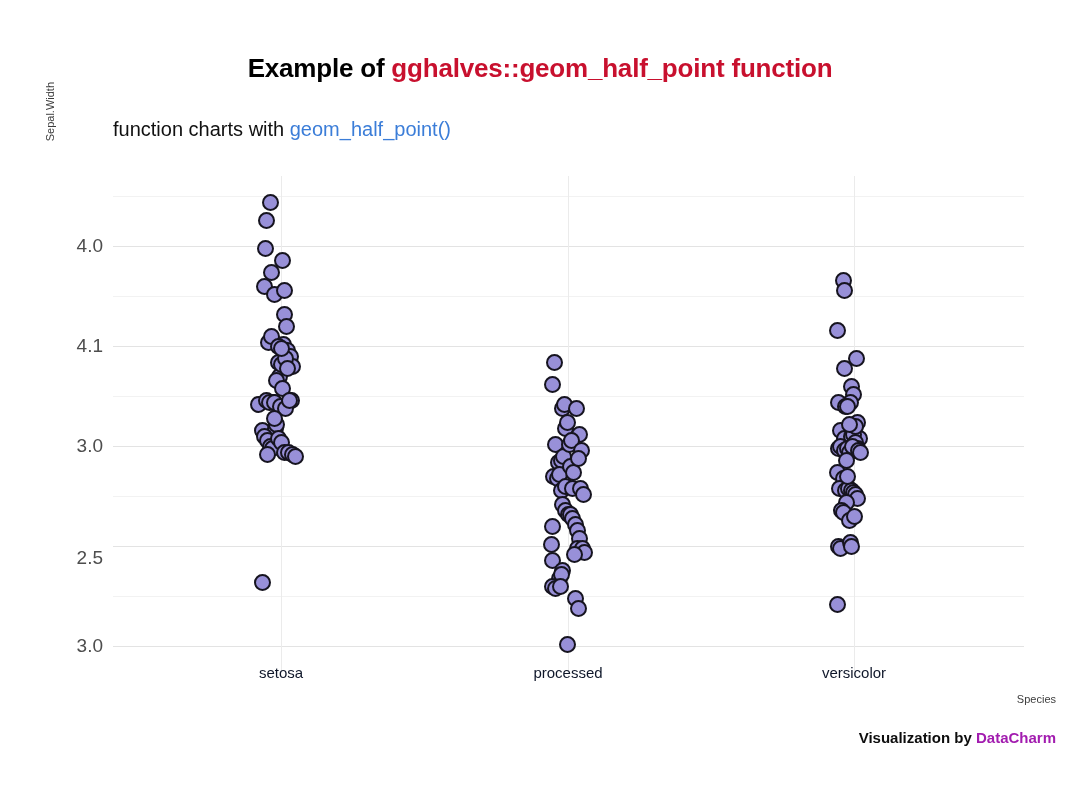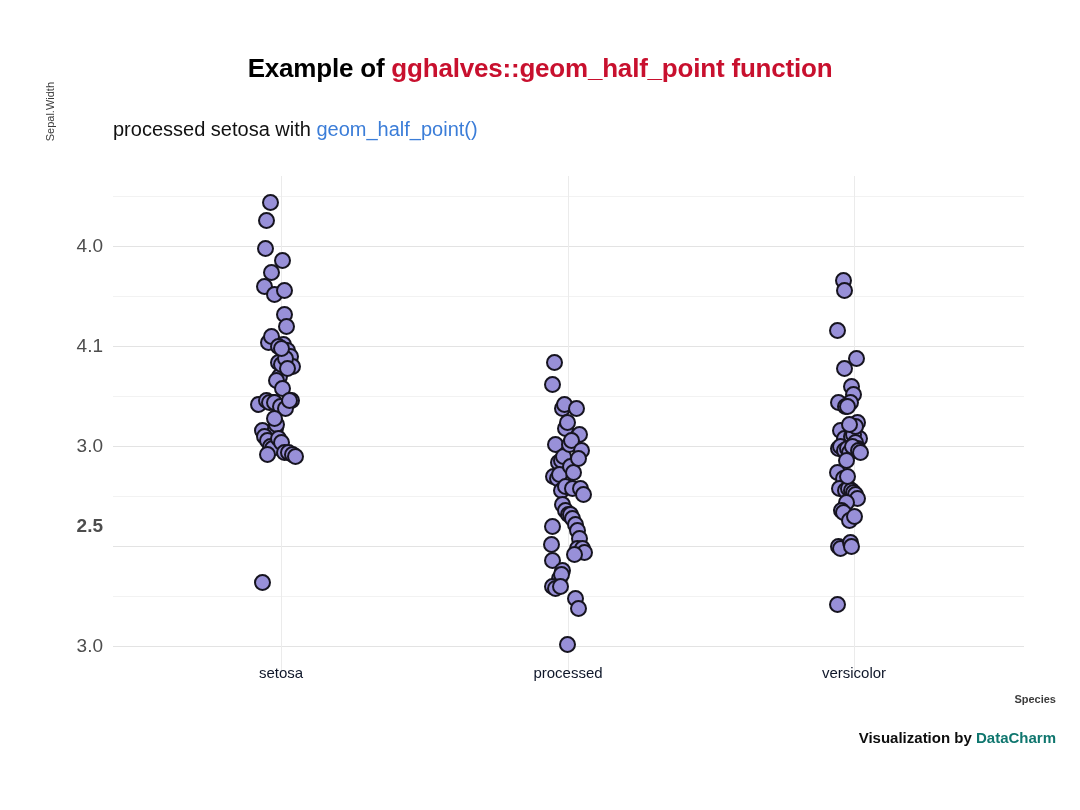--- a/index.html
+++ b/index.html
@@ -43,21 +43,21 @@
   
   #caption {
     position: absolute;
     right: 24px;
     top: 729px;
     font-size: 15px;
     font-weight: bold;
     color: #0d0d0d;
     white-space: nowrap;
   }
-  #caption .brand { color: #0f766e; }
+  #caption .brand { color: #a21caf; }
 
   
   #y-axis-title {
     position: absolute;
     left: 44px;
     top: 172px;
     width: 90px;
     font-size: 11px;
     color: #3c3c3c;
     transform: rotate(-90deg);
@@ -65,21 +65,20 @@
     text-align: right;
     white-space: nowrap;
   }
   #x-axis-title {
     position: absolute;
     right: 24px;
     top: 693px;
     font-size: 11px;
     color: #3c3c3c;
     white-space: nowrap;
-    font-weight: bold;
   }
 
   
   #panel {
     position: absolute;
     left: 113px;
     top: 176px;
     width: 911px;
     height: 480px;
     background: #ffffff;
@@ -154,21 +153,21 @@
   }
 </style>
 </head>
 <body>
 
 <div id="title">
   <span>Example of </span><span class="accent">gghalves::geom_half_point function</span>
 </div>
 
 <div id="subtitle">
-  <span>processed setosa with </span><span class="code">geom_half_point()</span>
+  <span>function charts with </span><span class="code">geom_half_point()</span>
 </div>
 
 <div id="y-axis-title">Sepal.Width</div>
 
 <div id="x-axis-title">Species</div>
 
 <div id="panel">
     <div class="grid-minor" style="top: 420px;"></div>
     <div class="grid-minor" style="top: 320px;"></div>
     <div class="grid-minor" style="top: 220px;"></div>
@@ -329,21 +328,21 @@
     <div class="pt" title="virginica 2.52" style="left: 737.4px; top: 366px; background: rgb(152, 144, 216); border-color: rgb(22, 20, 31);"></div>
     <div class="pt" title="virginica 2.5" style="left: 738px; top: 370px; background: rgb(152, 144, 216); border-color: rgb(22, 20, 31);"></div>
     <div class="pt" title="virginica 2.21" style="left: 724px; top: 428px; background: rgb(152, 144, 216); border-color: rgb(22, 20, 31);"></div>
     <div class="pt" title="virginica 2.85" style="left: 734.9px; top: 300px; background: rgb(152, 144, 216); border-color: rgb(22, 20, 31);"></div>
     <div class="pt" title="virginica 3.1" style="left: 742.8px; top: 250px; background: rgb(152, 144, 216); border-color: rgb(22, 20, 31);"></div>
     <div class="pt" title="virginica 3.11" style="left: 736.1px; top: 248px; background: rgb(152, 144, 216); border-color: rgb(22, 20, 31);"></div>
   </div>
 
 <div id="ylabels">
     <div class="ylab" style="top: 470px;">3.0</div>
-    <div class="ylab" style="top: 350px; font-weight: bold;">2.5</div>
+    <div class="ylab" style="top: 382px;">2.5</div>
     <div class="ylab" style="top: 270px;">3.0</div>
     <div class="ylab" style="top: 170px;">4.1</div>
     <div class="ylab" style="top: 70px;">4.0</div>
   </div>
 
 <div id="xlabels">
     <div class="xlab" style="left: 168px;">setosa</div>
     <div class="xlab" style="left: 455px;">processed</div>
     <div class="xlab" style="left: 741px;">versicolor</div>
   </div>

